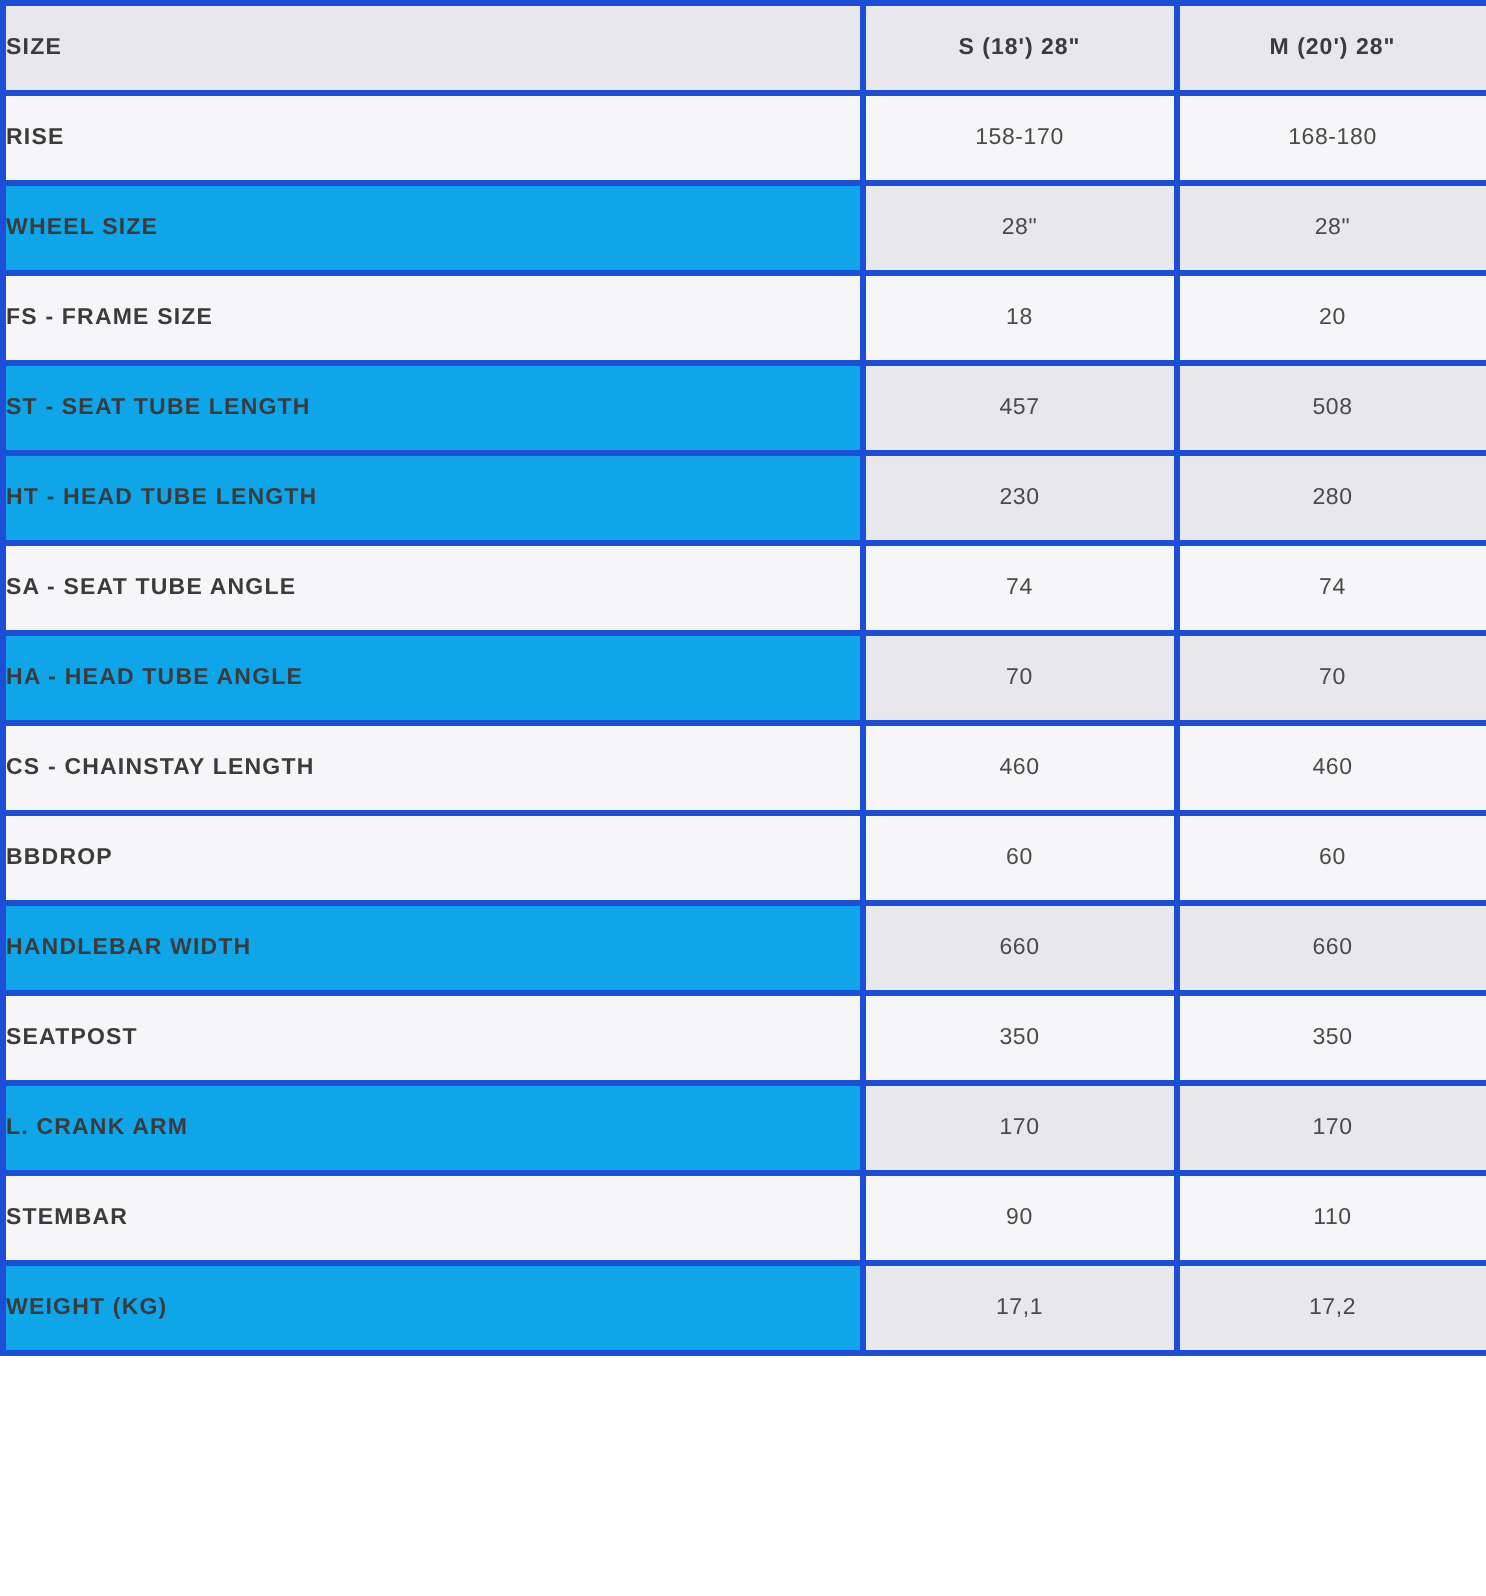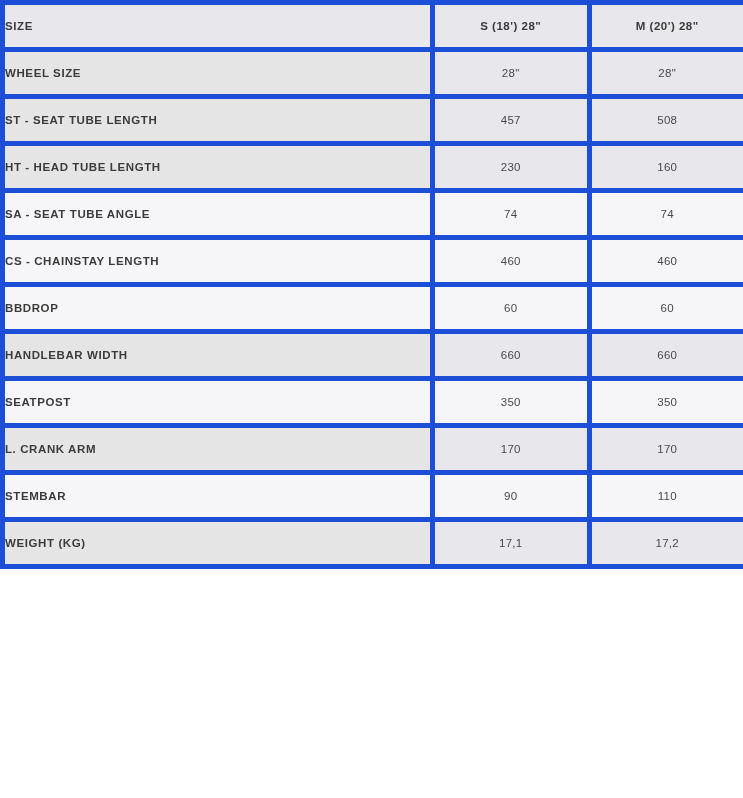--- a/index.html
+++ b/index.html
@@ -17,21 +17,21 @@
   table.geo-table {
     width: 743px;
     border-collapse: collapse;
     table-layout: fixed;
   }
   table.geo-table col.label-col { width: 430px; }
   table.geo-table col.size-col  { width: 156.5px; }
 
   table.geo-table th,
   table.geo-table td {
-    border: 5px solid #1d4ed8;
+    border: 3px solid #1d4ed8;
     padding: 0;
     height: 42px;
     vertical-align: middle;
   }
 
   th.label-head {
     background: #e7e7ec;
     text-align: left;
     padding-left: 10px;
     font-size: 11.5px;
@@ -61,60 +61,75 @@
   td.row-value {
     text-align: center;
     font-size: 11.5px;
     font-weight: normal;
     color: #4a4a4a;
     letter-spacing: 0.3px;
   }
 
   
   tr.band-a td.row-label { background: #f6f6f8; }
-  tr.band-b td.row-label { background: #e5e5e5; }
+  tr.band-b td.row-label { background: #0ea5e9; }
   tr.band-a td.row-value { background: #f6f6f8; }
   tr.band-b td.row-value { background: #e7e7ec; }
 </style>
 </head>
 <body>
 
 <table class="geo-table">
   <colgroup>
     <col class="label-col">
     <col class="size-col">
     <col class="size-col">
   </colgroup>
   <thead>
     <tr>
       <th class="label-head">SIZE</th>
       <th class="size-head">S (18') 28"</th>
       <th class="size-head">M (20') 28"</th>
     </tr>
   </thead>
   <tbody id="table-body">
+      <tr class="band-a">
+        <td class="row-label">RISE</td>
+        <td class="row-value">158-170</td>
+        <td class="row-value">168-180</td>
+      </tr>
       <tr class="band-b">
         <td class="row-label">WHEEL SIZE</td>
         <td class="row-value">28"</td>
         <td class="row-value">28"</td>
+      </tr>
+      <tr class="band-a">
+        <td class="row-label">FS - FRAME SIZE</td>
+        <td class="row-value">18</td>
+        <td class="row-value">20</td>
       </tr>
       <tr class="band-b">
         <td class="row-label">ST - SEAT TUBE LENGTH</td>
         <td class="row-value">457</td>
         <td class="row-value">508</td>
       </tr>
       <tr class="band-b">
         <td class="row-label">HT - HEAD TUBE LENGTH</td>
         <td class="row-value">230</td>
-        <td class="row-value">160</td>
+        <td class="row-value">280</td>
       </tr>
       <tr class="band-a">
         <td class="row-label">SA - SEAT TUBE ANGLE</td>
         <td class="row-value">74</td>
         <td class="row-value">74</td>
+      </tr>
+      <tr class="band-b">
+        <td class="row-label">HA - HEAD TUBE ANGLE</td>
+        <td class="row-value">70</td>
+        <td class="row-value">70</td>
       </tr>
       <tr class="band-a">
         <td class="row-label">CS - CHAINSTAY LENGTH</td>
         <td class="row-value">460</td>
         <td class="row-value">460</td>
       </tr>
       <tr class="band-a">
         <td class="row-label">BBDROP</td>
         <td class="row-value">60</td>
         <td class="row-value">60</td>

